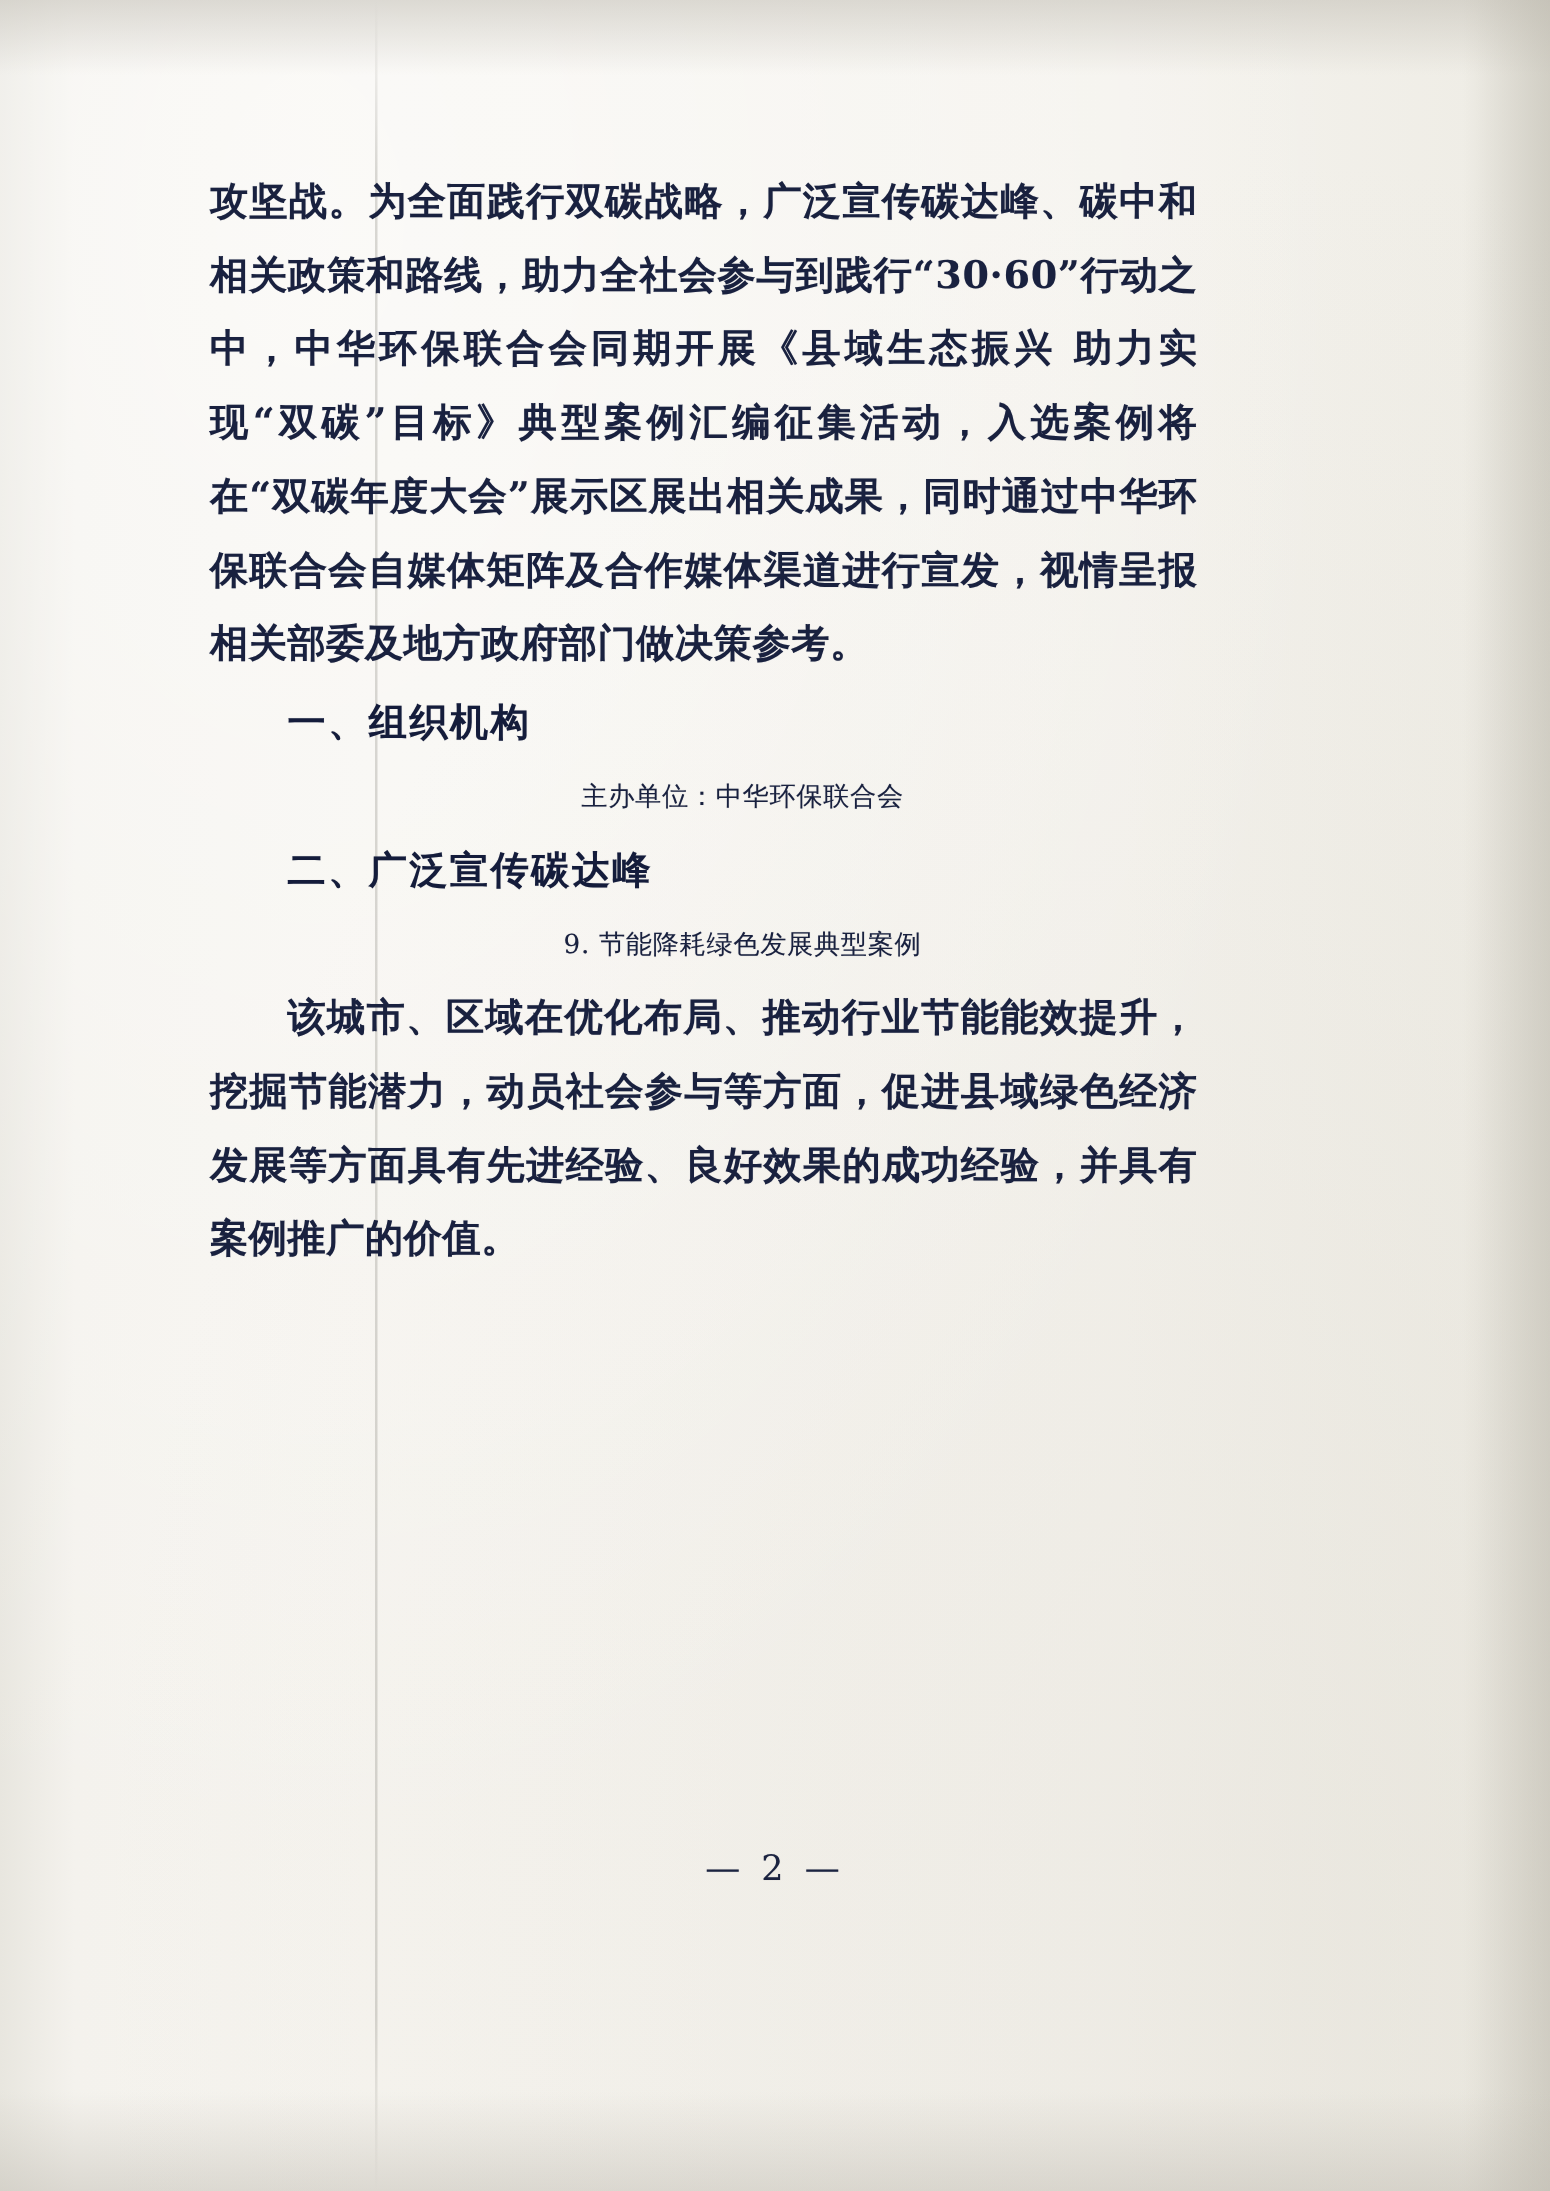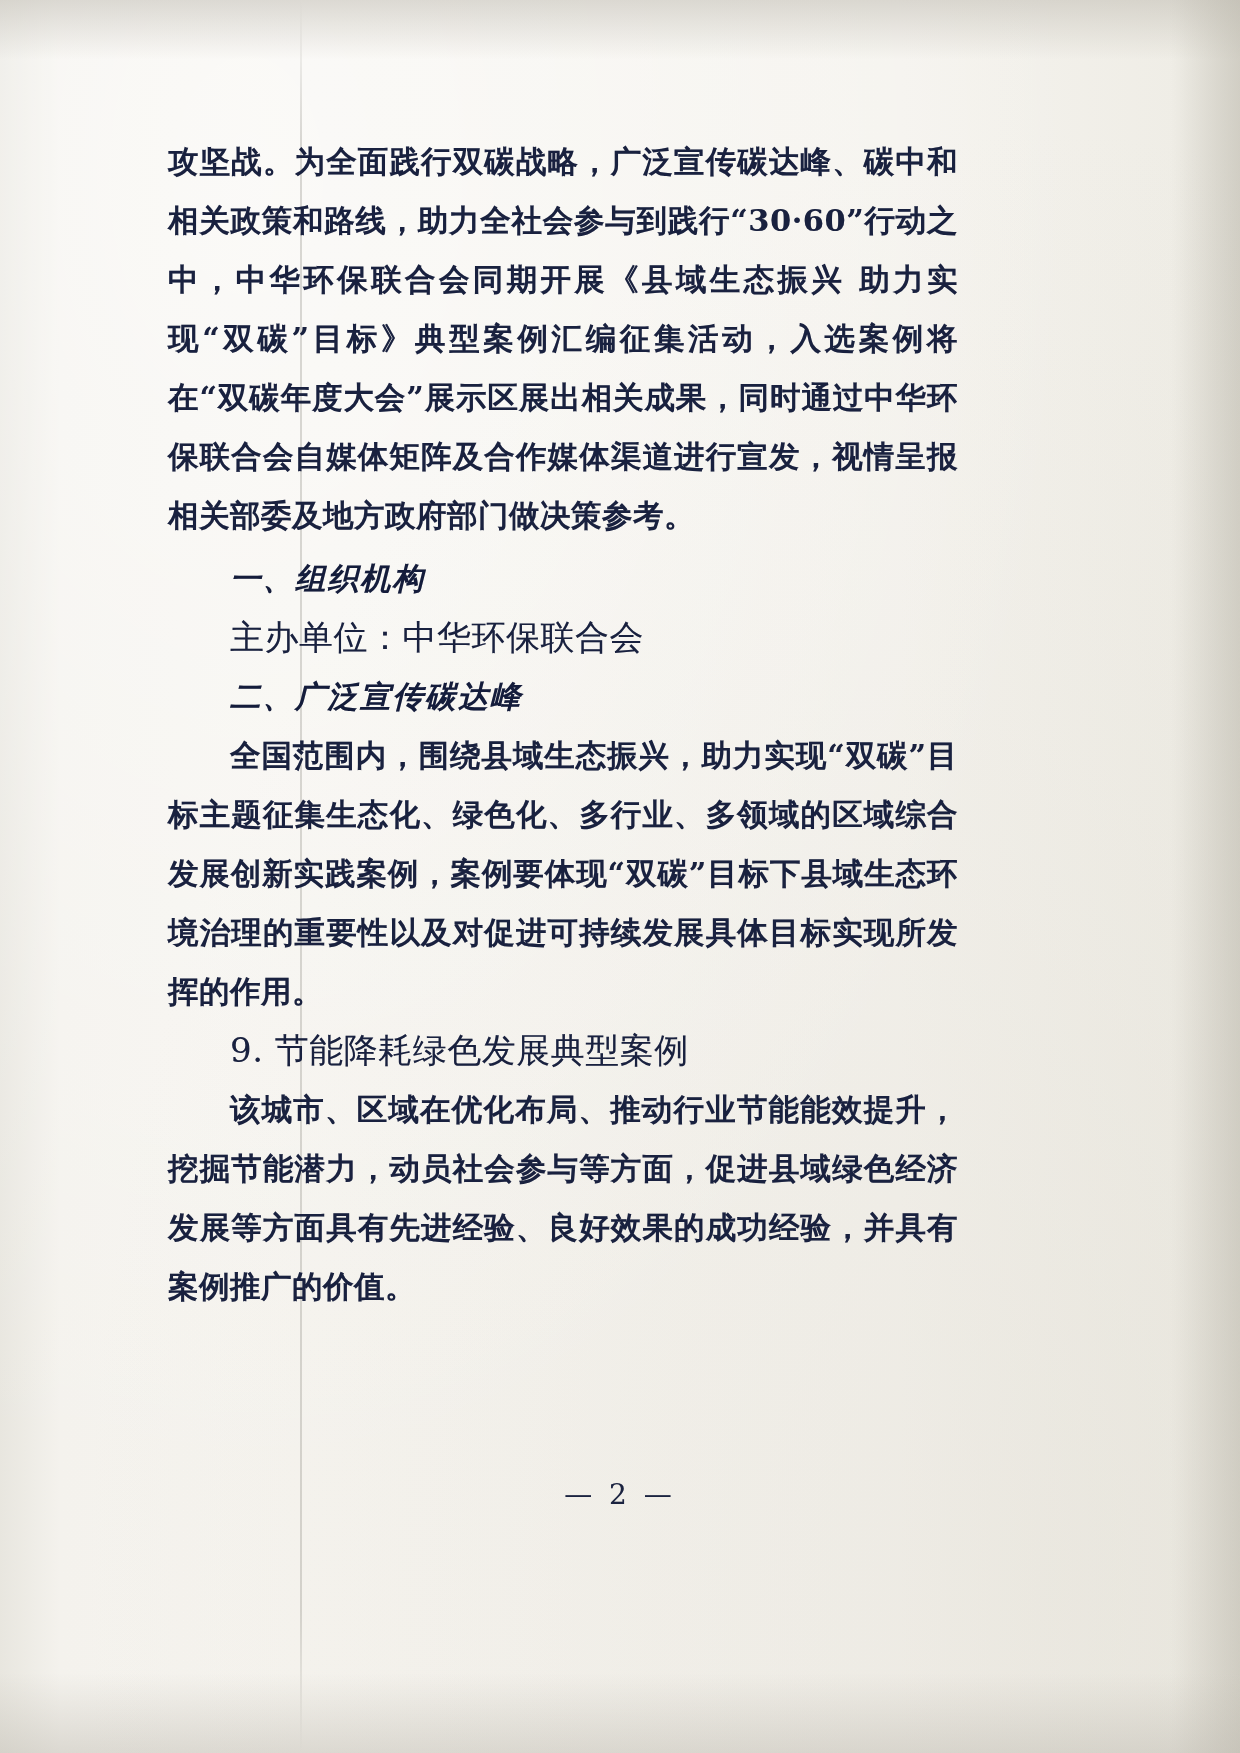--- a/index.html
+++ b/index.html
@@ -84,29 +84,29 @@
   }
   .heading {
     font-size: 30.5px;
     line-height: 59px;
     color: #141c3b;
     font-weight: bold;
     text-indent: 62px;
     letter-spacing: 2px;
     margin: 0;
     font-family: "DejaVu Serif", "Liberation Serif", serif;
-    font-style: italic;
   }
   .sub {
-    font-size: 34px;
+    font-size: 21px;
     line-height: 59px;
     color: #19213f;
     text-indent: 62px;
     margin: 0;
     letter-spacing: 0.5px;
+    text-align: center;
   }
   .block-gap {
     height: 4px;
   }
 
   .page-number {
     position: absolute;
     left: 0;
     right: 0;
     top: 1478px;
@@ -137,21 +137,20 @@
 
     <div class="block-gap"></div>
 
     <p class="heading">一、组织机构</p>
 
     <p class="sub">主办单位：中华环保联合会</p>
 
 
     <p class="heading">二、广泛宣传碳达峰</p>
 
-    <p class="para indent2">全国范围内，围绕县域生态振兴，助力实现“双碳”目标主题征集生态化、绿色化、多行业、多领域的区域综合发展创新实践案例，案例要体现“双碳”目标下县域生态环境治理的重要性以及对促进可持续发展具体目标实现所发挥的作用。</p>
 
 
     <p class="sub">9.  节能降耗绿色发展典型案例</p>
 
     <p class="para indent2">该城市、区域在优化布局、推动行业节能能效提升，挖掘节能潜力，动员社会参与等方面，促进县域绿色经济发展等方面具有先进经验、良好效果的成功经验，并具有案例推广的价值。</p>
 
 
   </div>
 
   <div class="page-number">— 2 —</div>

